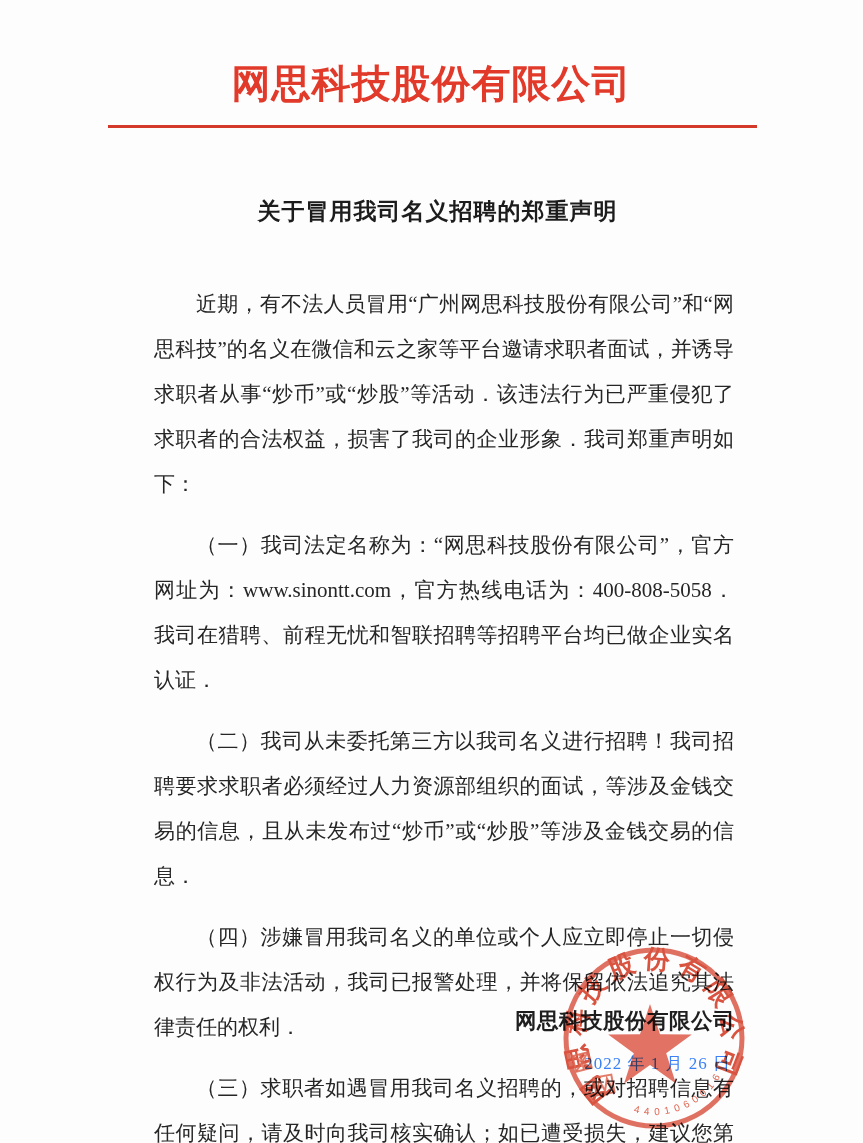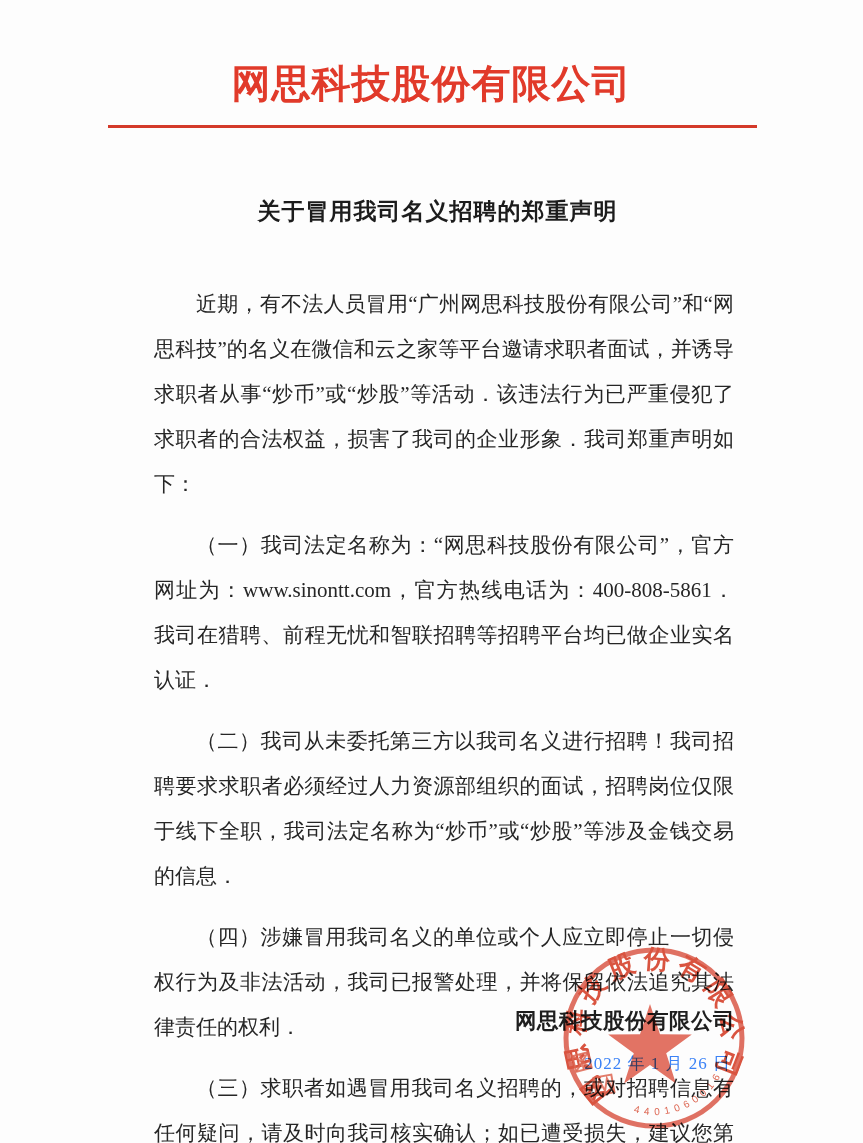--- a/index.html
+++ b/index.html
@@ -86,22 +86,22 @@
 <div class="page">
 
   <h1 class="letterhead">网思科技股份有限公司</h1>
 
   <div class="rule"></div>
 
   <h2 class="doc-title">关于冒用我司名义招聘的郑重声明</h2>
 
   <section class="body">
     <p>近期，有不法人员冒用“广州网思科技股份有限公司”和“网思科技”的名义在微信和云之家等平台邀请求职者面试，并诱导求职者从事“炒币”或“炒股”等活动．该违法行为已严重侵犯了求职者的合法权益，损害了我司的企业形象．我司郑重声明如下：</p>
-    <p>（一）我司法定名称为：“网思科技股份有限公司”，官方网址为：www.sinontt.com，官方热线电话为：400-808-5861．我司在猎聘、前程无忧和智联招聘等招聘平台均已做企业实名认证．</p>
-    <p>（二）我司从未委托第三方以我司名义进行招聘！我司招聘要求求职者必须经过人力资源部组织的面试，招聘岗位仅限于线下全职，我司法定名称为“炒币”或“炒股”等涉及金钱交易的信息．</p>
+    <p>（一）我司法定名称为：“网思科技股份有限公司”，官方网址为：www.sinontt.com，官方热线电话为：400-808-5058．我司在猎聘、前程无忧和智联招聘等招聘平台均已做企业实名认证．</p>
+    <p>（二）我司从未委托第三方以我司名义进行招聘！我司招聘要求求职者必须经过人力资源部组织的面试，等涉及金钱交易的信息，且从未发布过“炒币”或“炒股”等涉及金钱交易的信息．</p>
     <p>（四）涉嫌冒用我司名义的单位或个人应立即停止一切侵权行为及非法活动，我司已报警处理，并将保留依法追究其法律责任的权利．</p>
     <p>（三）求职者如遇冒用我司名义招聘的，或对招聘信息有任何疑问，请及时向我司核实确认；如已遭受损失，建议您第一时间报警．</p>
   </section>
 
   <div class="sig-company">网思科技股份有限公司</div>
 
   <div class="sig-date">2022 年 1 月 26 日</div>
 
   <svg class="seal" width="220" height="207" viewBox="0 0 220 207" aria-hidden="true">
     <defs>

